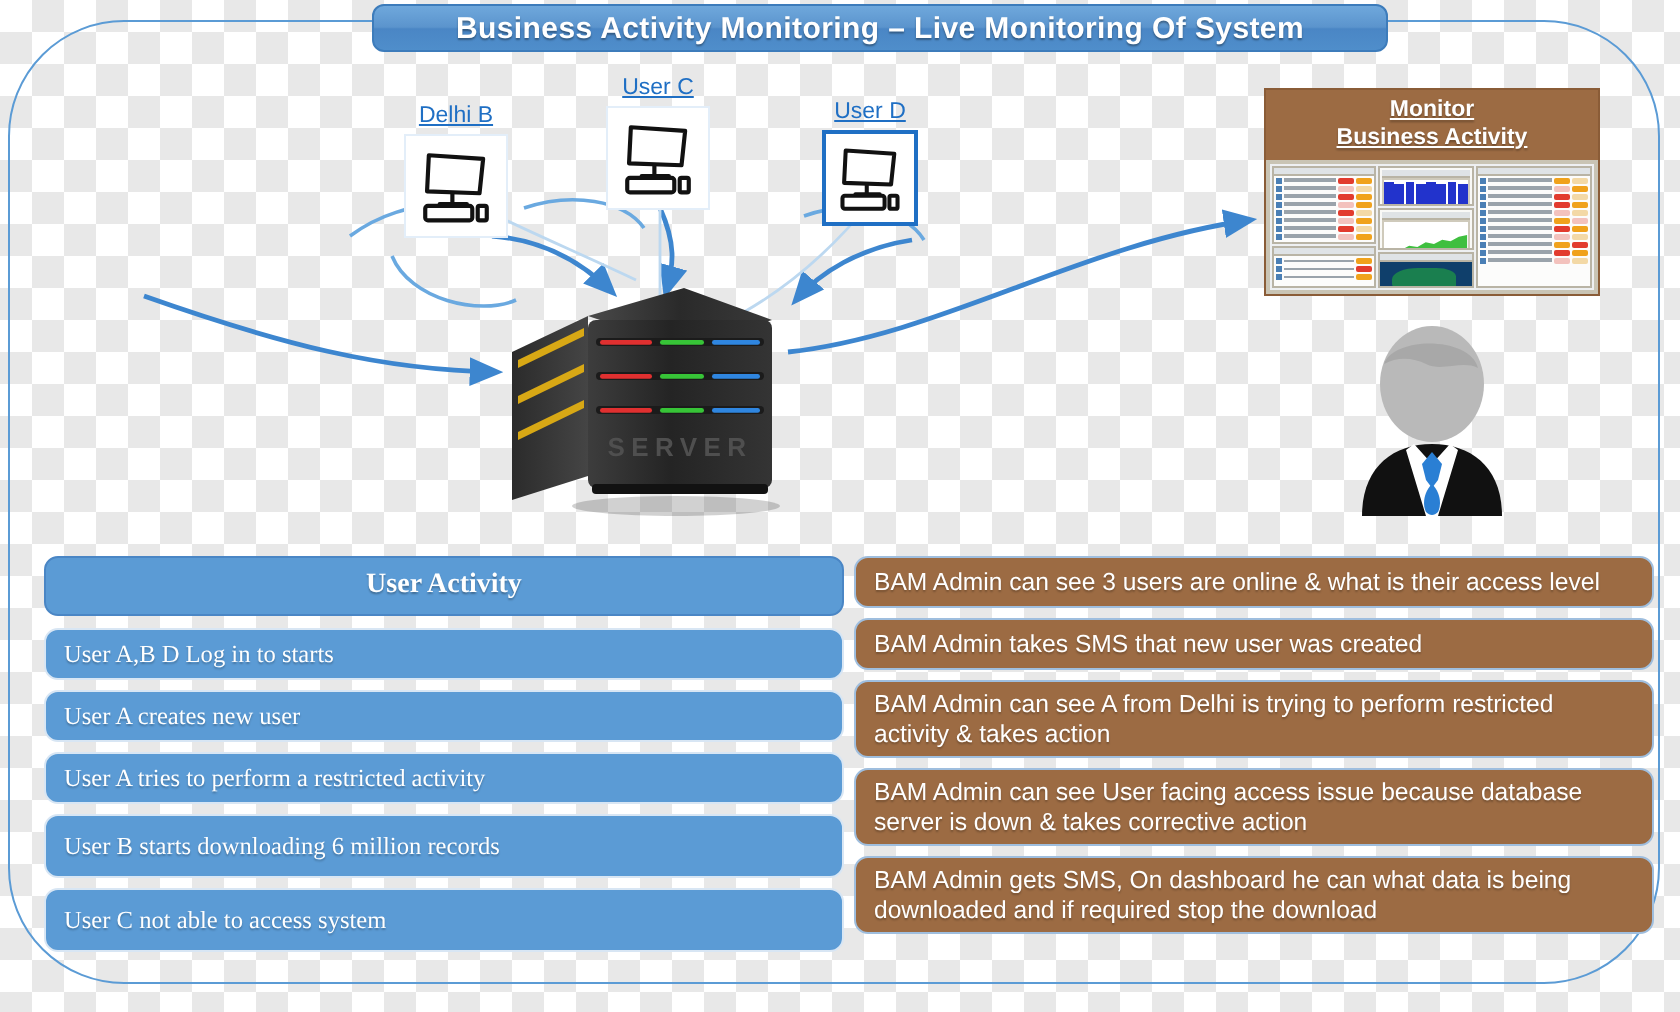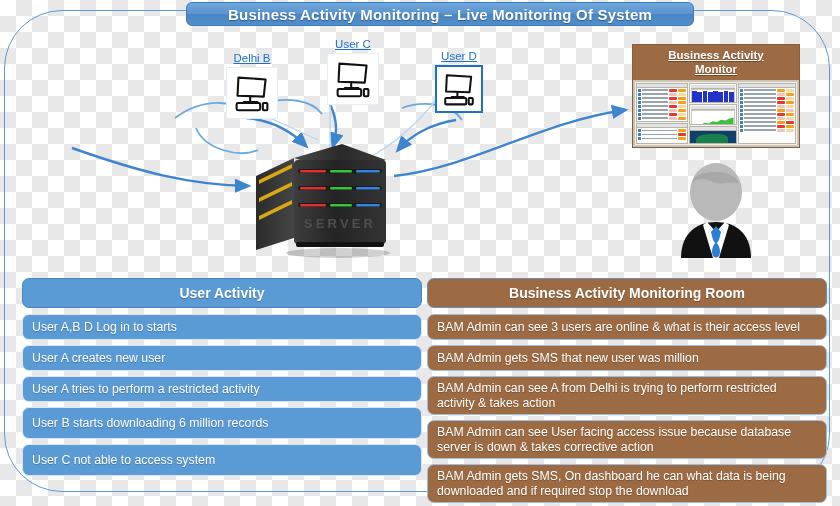--- a/index.html
+++ b/index.html
@@ -27,21 +27,21 @@
     position:absolute;left:186px;top:2px;width:508px;height:24px;
     border-radius:6px;box-sizing:border-box;
     background:linear-gradient(180deg,#6fa8dc 0%,#5b94cd 48%,#4a86c5 52%,#4f8ecb 100%);
     border:1px solid #3d7cbb;
     display:flex;align-items:center;justify-content:center;
     color:#ffffff;font-weight:bold;font-size:15px;letter-spacing:.2px;
     text-shadow:0 1px 1px rgba(0,0,0,.35);
   }
 
   
-  .user-node{position:absolute;margin-left:24px;}
+  .user-node{position:absolute;}
   .user-label{
     font-size:11.5px;color:#1f6fc4;text-decoration:underline;
     text-align:center;white-space:nowrap;margin-bottom:3px;
   }
   .pc-box{
     box-sizing:border-box;background:#ffffff;
     display:flex;align-items:center;justify-content:center;
   }
   .pc-box.faint{border:1.5px solid #e3eef9;}
   .pc-box.strong{border:2.5px solid #1f6fc4;}
@@ -89,21 +89,21 @@
   .mapbox{height:20px;background:#0f3f6b;position:relative;overflow:hidden;}
   .mapbox .land{
     position:absolute;left:12%;top:15%;width:72%;height:70%;
     background:#1a7f4f;border-radius:40% 30% 35% 45%;
   }
   
   .admin{position:absolute;left:673px;top:162px;width:86px;height:96px;}
 
   
   .col{position:absolute;width:400px;}
-  .col.left{left:22px;top:278px;}
+  .col.left{left:22px;top:278px;font-family:Liberation Serif, serif;}
   .col.right{left:427px;top:278px;}
   .hdr{
     height:30px;border-radius:7px;box-sizing:border-box;
     display:flex;align-items:center;justify-content:center;
     color:#fff;font-weight:bold;font-size:14px;
     text-shadow:0 1px 1px rgba(0,0,0,.3);margin-bottom:6px;
   }
   .hdr.blue{background:#5b9bd5;border:1.3px solid #4a86c5;}
   .hdr.brown{background:#9c6b43;border:1.3px solid #6d8fb5;}
   .cell{
@@ -238,22 +238,22 @@
         <path d="M9 74 L42 58 L42 62 L9 78 Z" fill="#d8a815"></path>
       </g>
       <text x="90" y="86" text-anchor="middle" font-family="Liberation Sans, sans-serif" font-size="13" font-weight="bold" letter-spacing="3.2" fill="#4f4f4f">SERVER</text>
       <rect x="46" y="100" width="88" height="5" rx="2" fill="#121212"></rect>
       <ellipse cx="88" cy="111" rx="52" ry="5" fill="#000" opacity="0.18"></ellipse>
     </svg>
   </div>
 
   <div class="bam-panel">
     <div class="bam-head">
+      <div class="bam-head-txt">Monitor</div>
       <div class="bam-head-txt">Business Activity</div>
-      <div class="bam-head-txt">Monitor</div>
     </div>
     <div class="bam-screen">
       <div class="dash">
 
         <div class="dash-col l">
           <div class="card" style="flex:2;">
             <div class="card-hd"></div>
             <div class="row-line">
                 <span class="row-ico"></span>
                 <span class="row-txt"></span>
@@ -440,21 +440,20 @@
   <div class="col left">
     <div class="hdr blue">User Activity</div>
     <div class="cell blue">User A,B D   Log in to starts</div>
     <div class="cell blue">User A   creates new user</div>
     <div class="cell blue">User A tries to perform a restricted activity</div>
     <div class="cell blue two">User  B  starts  downloading 6 million records</div>
     <div class="cell blue two">User  C  not able to access system</div>
   </div>
 
   <div class="col right">
-    <div class="hdr brown">Business Activity Monitoring Room</div>
     <div class="cell brown">BAM Admin can see 3 users are online &amp; what is their access level</div>
-    <div class="cell brown">BAM Admin  gets  SMS that new user was million</div>
+    <div class="cell brown">BAM Admin  takes  SMS that new user was created</div>
     <div class="cell brown two">BAM Admin can see A from Delhi is trying to perform restricted activity &amp; takes action</div>
     <div class="cell brown two">BAM Admin  can see User facing access issue because  database server is down &amp; takes corrective action</div>
     <div class="cell brown two">BAM Admin  gets  SMS, On  dashboard he can what data is being downloaded and if required stop the download</div>
   </div>
 
 </div>
 
 </body></html>

